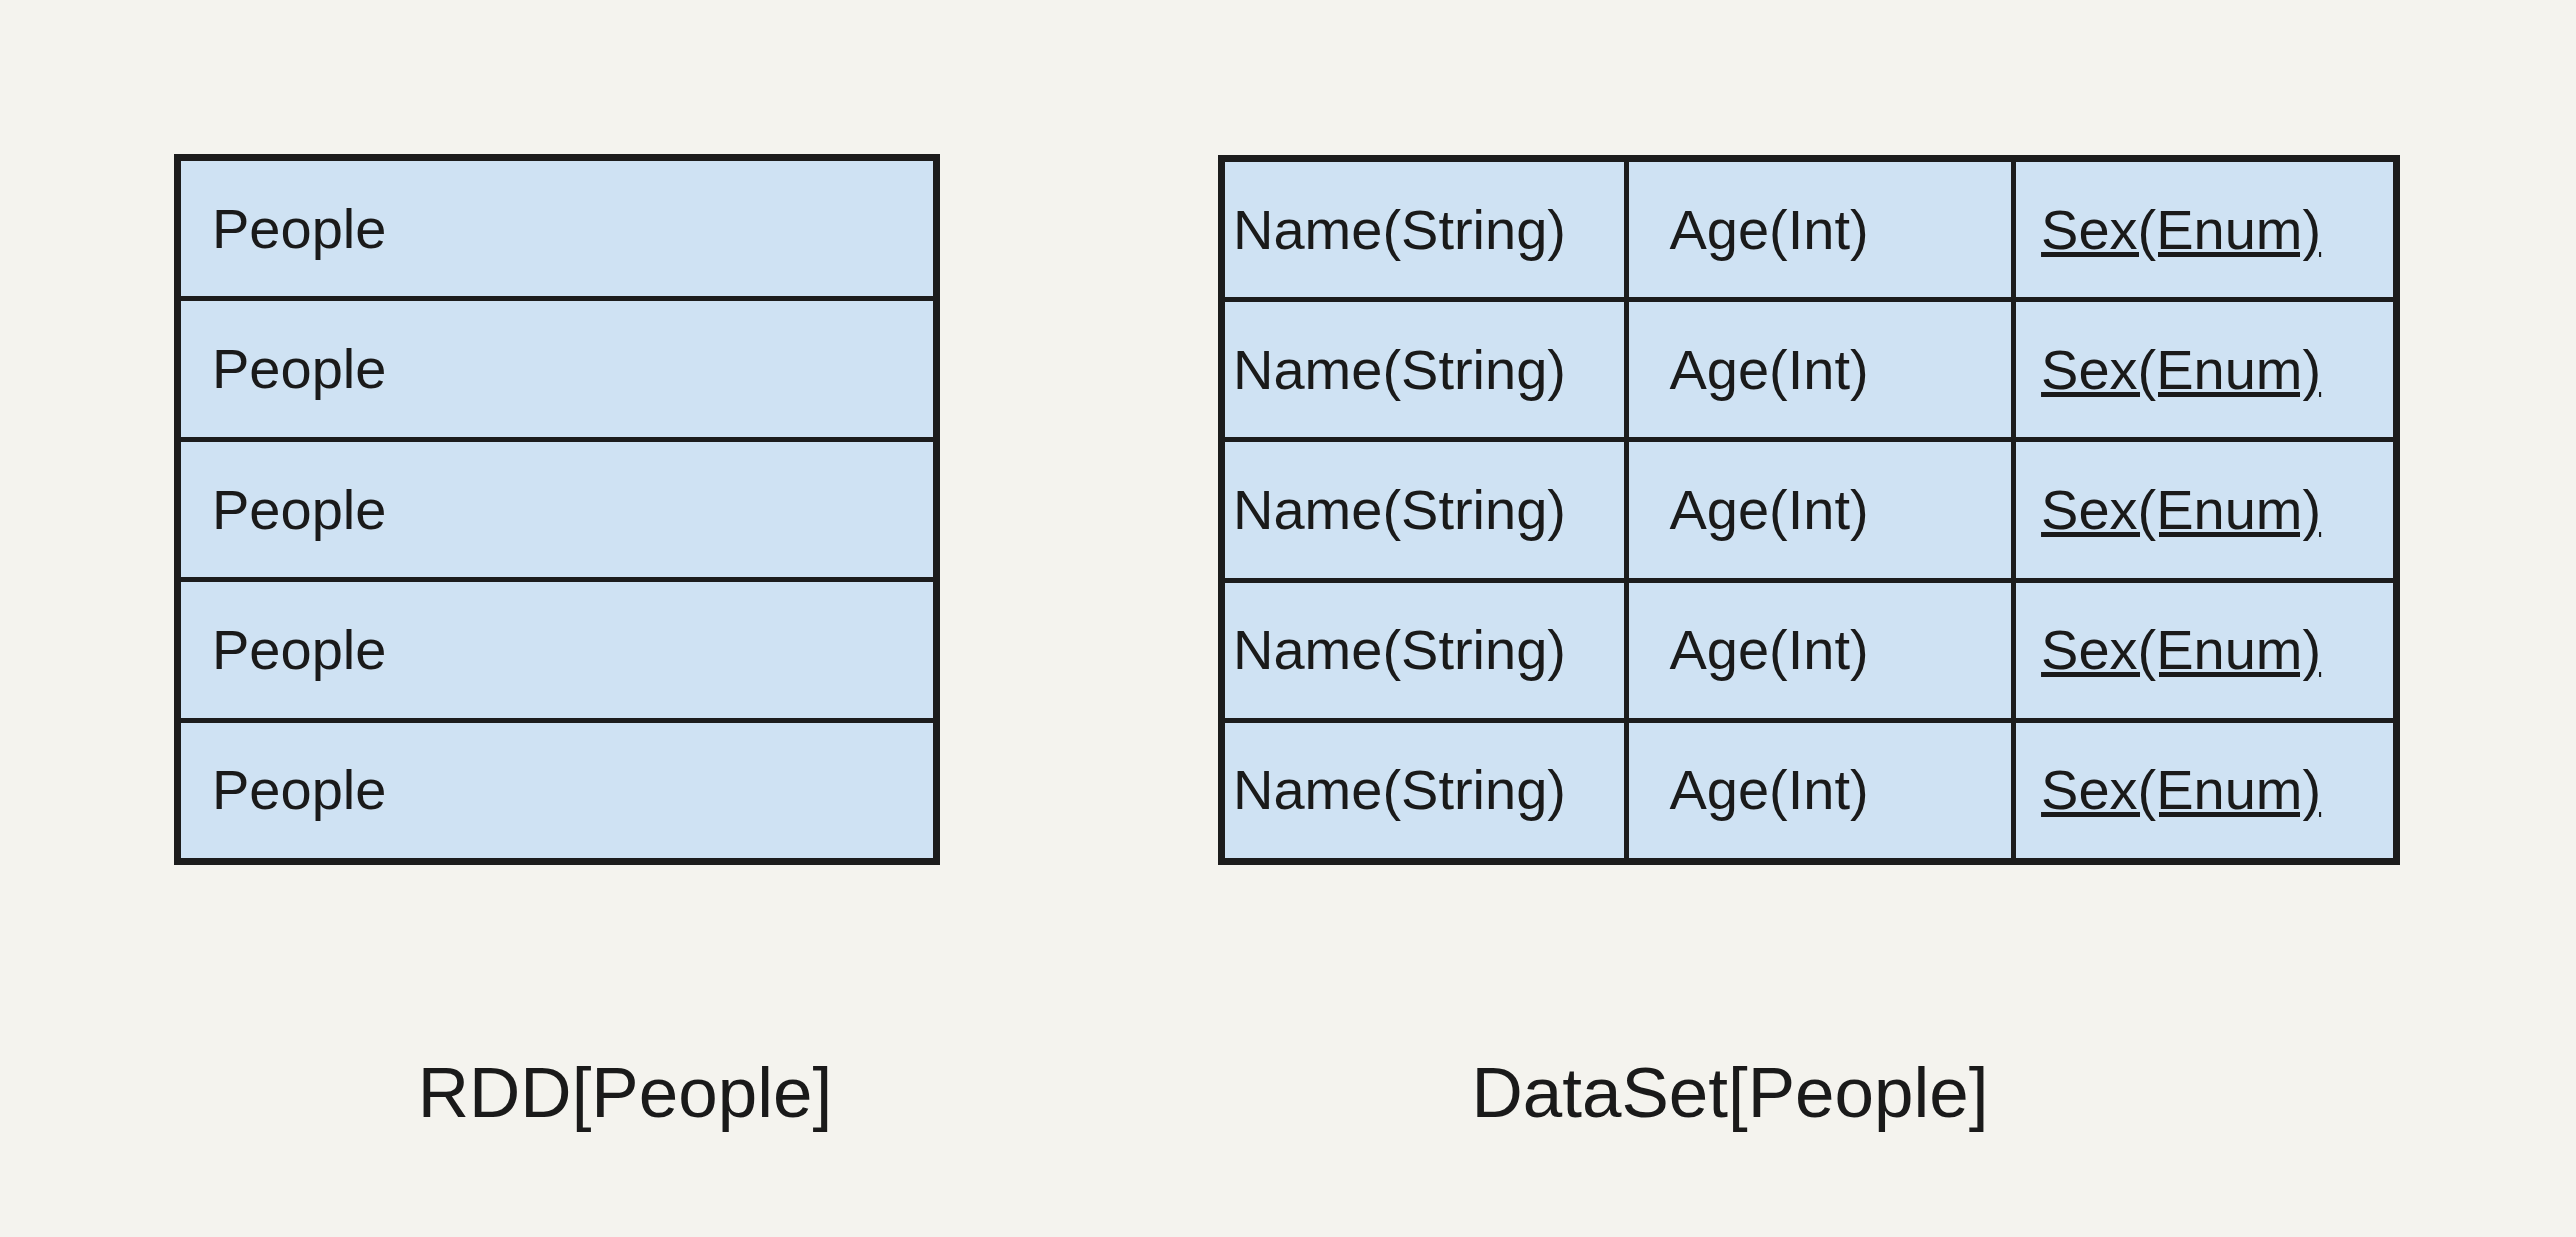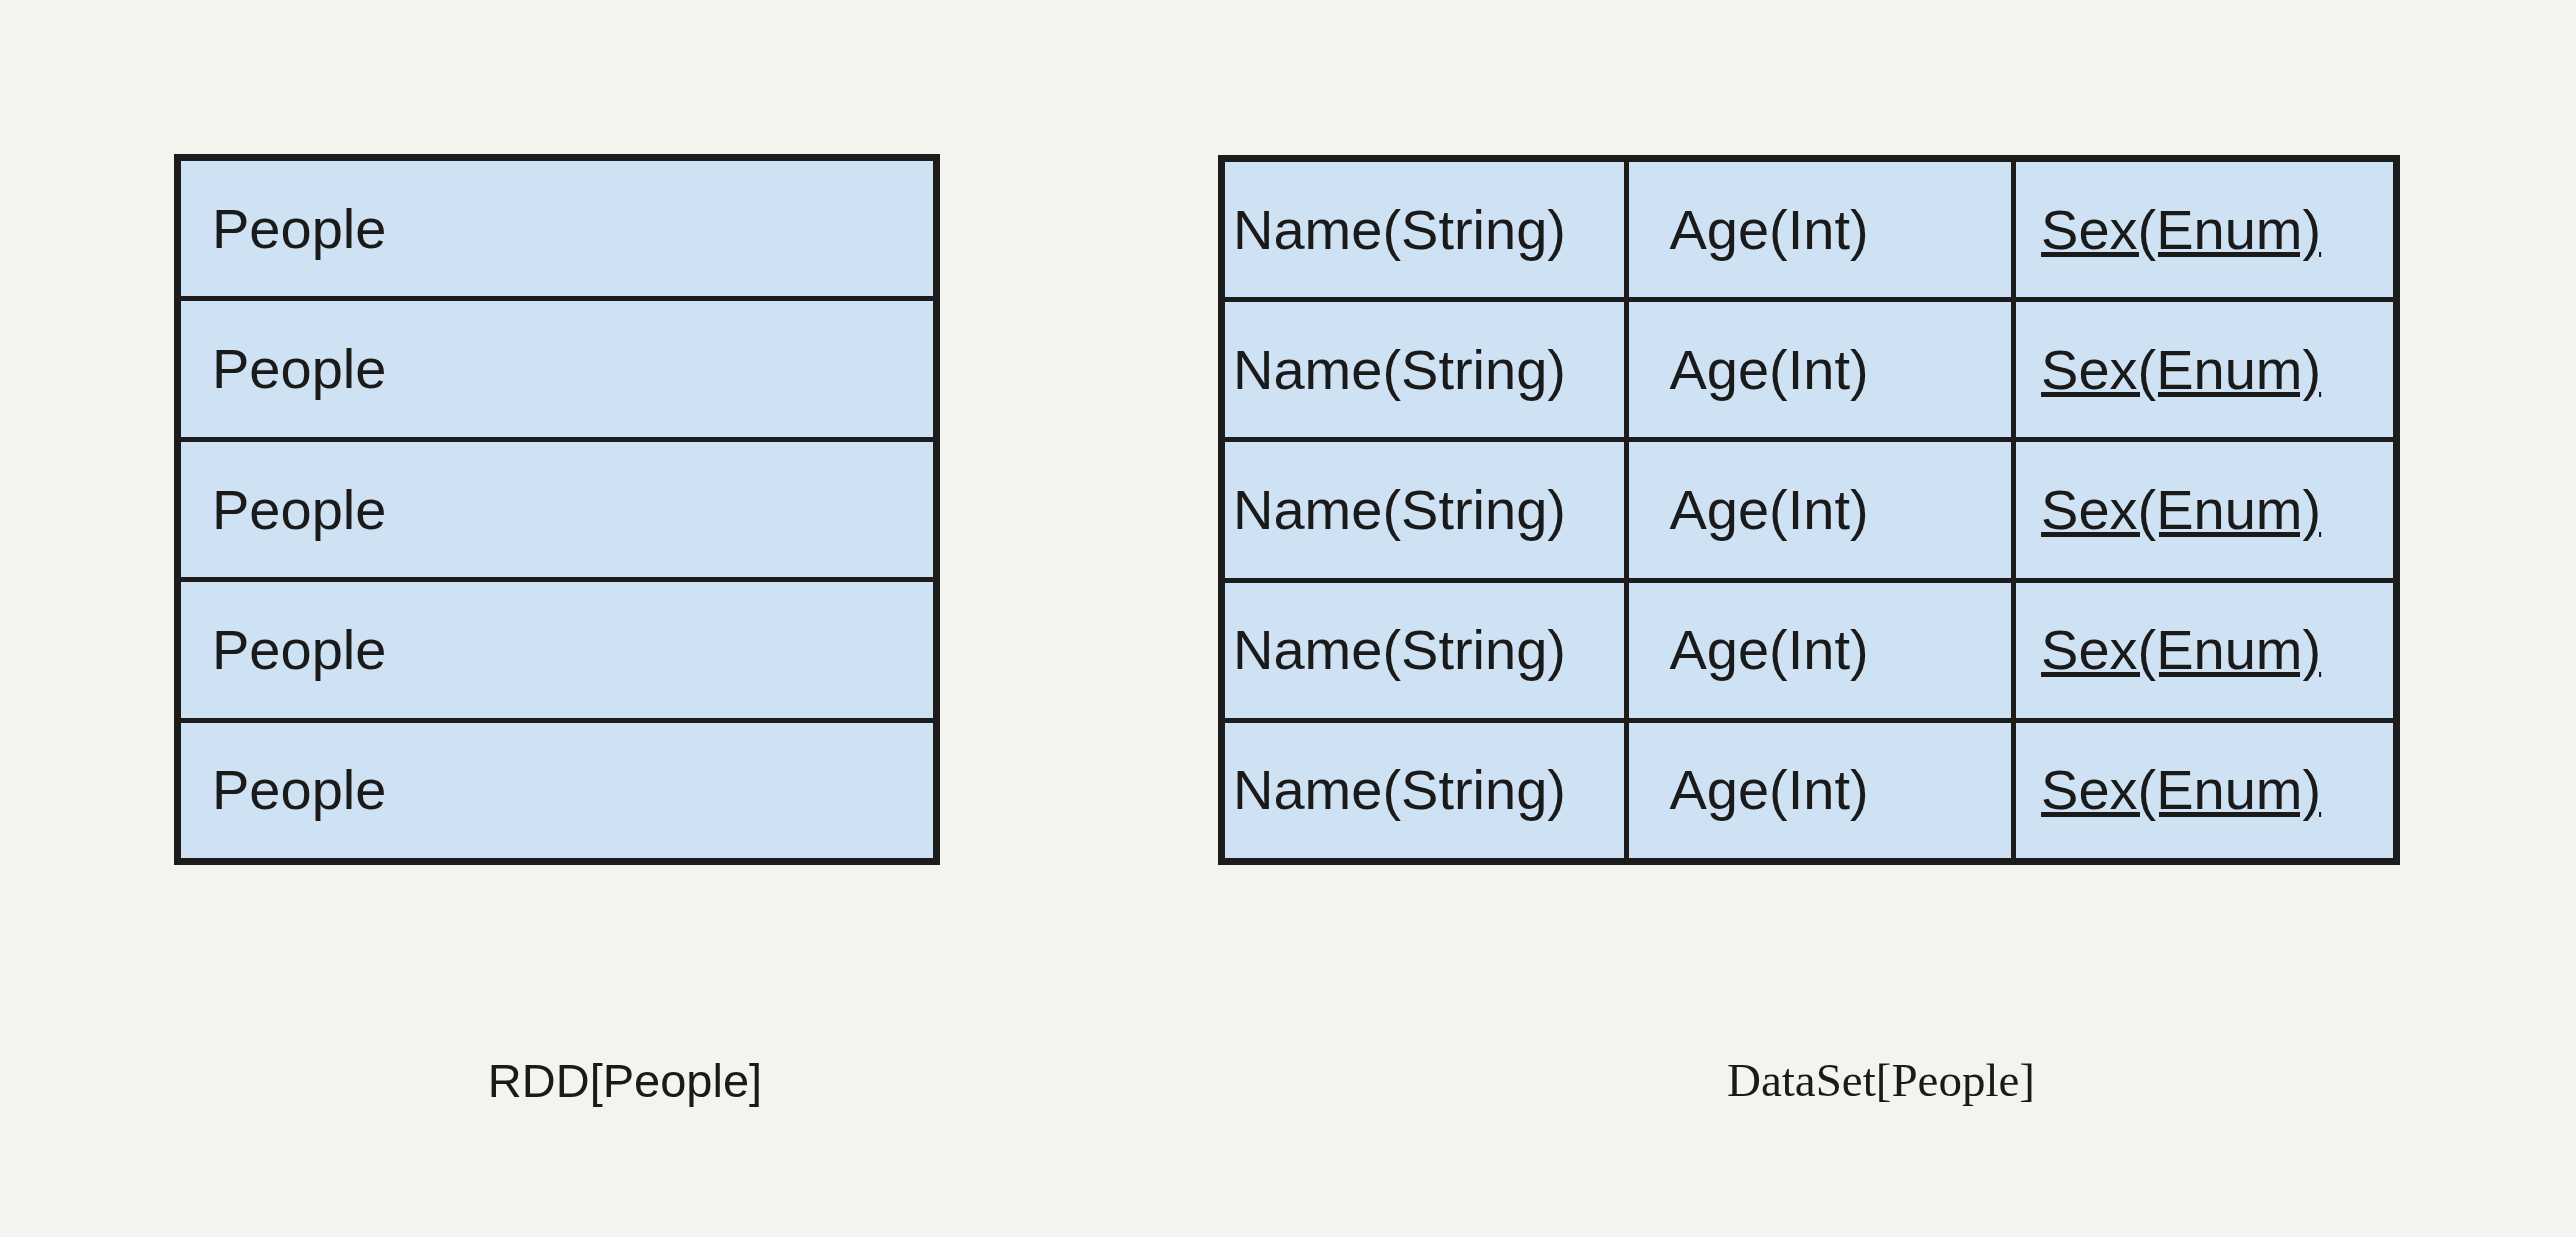--- a/index.html
+++ b/index.html
@@ -66,27 +66,27 @@
   .ds-cell:first-child{border-left:none;padding-left:8px;}
   .ds-col-0{width:34.2%;}
   .ds-col-1{width:33.1%;padding-left:40px;}
   .ds-col-2{width:32.7%;text-decoration:underline;}
 
   
   .caption{
     position:absolute;
     top:1057px;
     transform:translateX(-50%);
-    font-size:47px;
+    font-size:71px;
     line-height:1;
     white-space:nowrap;
     color:var(--ink);
   }
   .caption-rdd{left:625px;}
-  .caption-ds{left:1881px;font-family:Liberation Serif, serif;}
+  .caption-ds{left:1730px;}
 </style>
 </head>
 <body>
 
 <div class="canvas">
 
   <div class="rdd-table">
     <div class="rdd-row">People</div>
     <div class="rdd-row">People</div>
     <div class="rdd-row">People</div>

